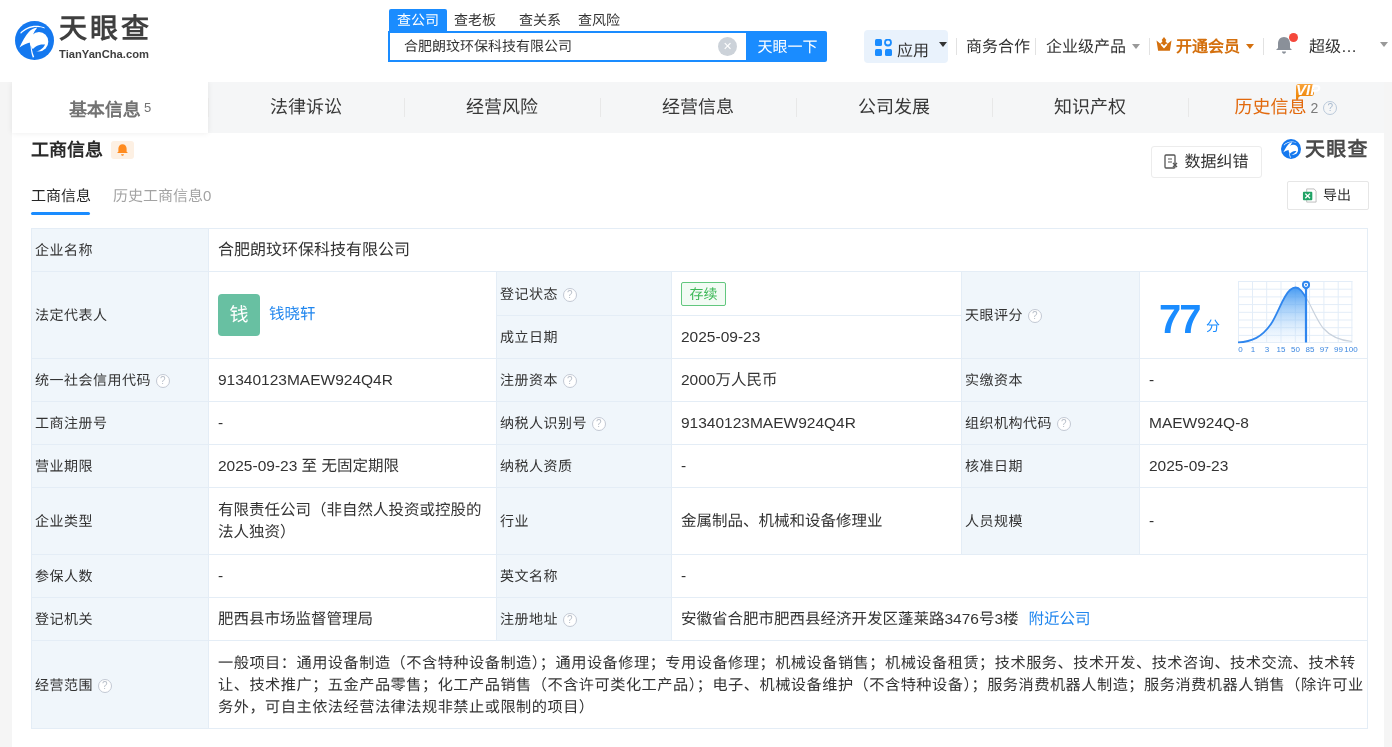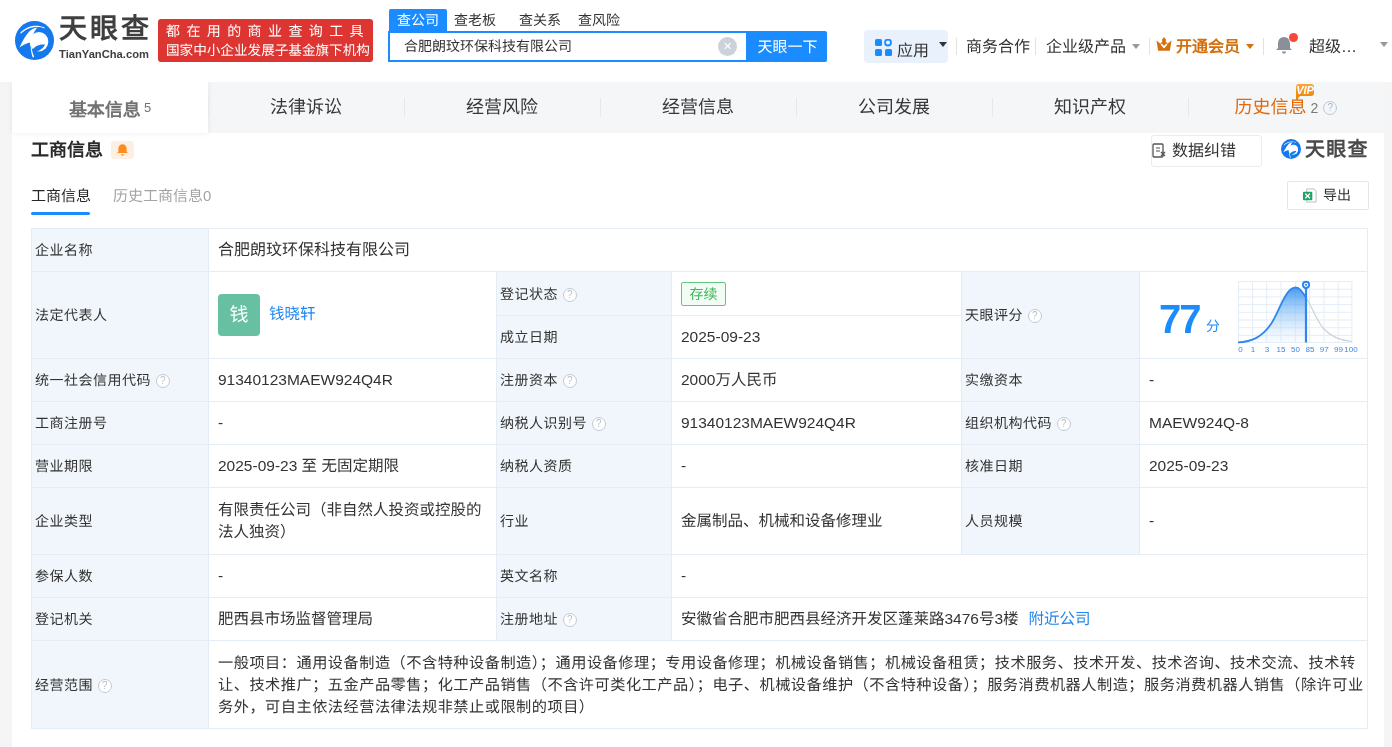--- a/index.html
+++ b/index.html
@@ -24,56 +24,52 @@
 .caret.gray{border-top-color:#999}
 .caret.orange{border-top-color:#d4700e}
 #nav{position:absolute;left:12px;top:82px;width:1372px;height:51px;background:#f5f6f7;z-index:4}
 .ntab{position:absolute;top:0;height:51px;line-height:51px;text-align:center;font-size:18px;color:#383838;width:196px}
 .ntab .sep{position:absolute;left:0;top:16px;height:19px;width:1px;background:#e8e8e8}
 #ntab-active{left:0;background:#fff;color:#737373;font-weight:bold;box-shadow:0 0 6px rgba(0,0,0,.08)}
 #ntab-active i{font-size:13px;font-weight:normal;font-style:normal;margin-left:3px;vertical-align:3.5px}
 #content{position:absolute;left:12px;top:133px;width:1372px;height:614px;background:#fff}
 #h-title{position:absolute;left:31px;top:140px;font-size:18px;font-weight:bold;color:#2a2a2a;line-height:20px}
 #h-bell{position:absolute;left:111px;top:141px;width:23px;height:18px;background:#fdf0e3;border-radius:3px;text-align:center}
-#fixbtn{position:absolute;left:1151px;top:135px;width:111px;height:32px;border:1px solid #ececec;border-radius:3px;background:#fff;font-size:16px;color:#333;line-height:30px;text-align:left}
+#fixbtn{position:absolute;left:1151px;top:146px;width:111px;height:32px;border:1px solid #ececec;border-radius:3px;background:#fff;font-size:16px;color:#333;line-height:30px;text-align:center}
 #minilogo{position:absolute;left:1281px;top:139px;height:21px;width:95px}
 #minilogo .t{position:absolute;left:24px;top:0;white-space:nowrap;font-size:20px;font-weight:bold;color:#4a4a4a;letter-spacing:1.2px;line-height:21px}
 #subtab1{position:absolute;left:31px;top:187px;font-size:15px;color:#262626;line-height:17px}
 #subtab-line{position:absolute;left:31px;top:212px;width:59px;height:3px;background:#1a8cff;border-radius:2px}
 #subtab2{position:absolute;left:113px;top:187px;font-size:15px;color:#a3a3a3;line-height:17px}
 #exportbtn{position:absolute;left:1287px;top:181px;width:82px;height:29px;border:1px solid #e6e6e6;border-radius:2px;background:#fff;font-size:14px;color:#333;line-height:27px}
 #tblwrap{position:absolute;left:31px;top:228px}
 table{border-collapse:collapse;table-layout:fixed;width:1336px}
 td{border:1px solid #e4edf6;font-size:15.5px;color:#333;padding-left:9px;vertical-align:middle;line-height:22px}
 td.l{background:#f0f6fb;font-size:14px;padding-left:3px;letter-spacing:0.5px}
 .qm{display:inline-block;width:14px;height:14px;border:1px solid #c3c9d4;border-radius:50%;color:#b8bfc9;font-size:10px;line-height:12px;text-align:center;vertical-align:middle;margin-left:5px;background:#fff}
 a{color:#2086ee;text-decoration:none}
 .tag{display:inline-block;width:45px;height:24px;border:1px solid #62c77e;background:#f2fbf4;color:#3eb858;font-size:14px;text-align:center;line-height:22px;border-radius:2px;vertical-align:middle}
 #avatar{display:inline-block;width:42px;height:42px;background:#68c0a2;color:#fff;border-radius:4px;font-size:19px;text-align:center;line-height:42px;vertical-align:middle}
 #score77{position:absolute;left:19px;top:27px;color:#1a8cff;font-size:40px;font-weight:bold;letter-spacing:-2px;line-height:40px}
 #score-fen{position:absolute;left:66px;top:43px;color:#1a8cff;font-size:14px;letter-spacing:0}
-.vipbadge{position:absolute;left:1296px;top:84px;width:18px;height:12px;background:linear-gradient(180deg,#f9a43c,#ef8a10);border-radius:3px 3px 3px 0;color:#fff;font-size:11px;font-weight:bold;font-style:italic;text-align:center;line-height:12px;z-index:6}.vipbadge:after{content:"";position:absolute;left:0;top:11px;border-left:5px solid #ef8a10;border-bottom:5px solid transparent}
+.vipbadge{position:absolute;left:1296px;top:84px;width:18px;height:12px;background:linear-gradient(180deg,#f9a43c,#ef8a10);border-radius:3px 3px 3px 0;color:#fff;font-size:15px;font-weight:bold;font-style:italic;text-align:center;line-height:12px;z-index:6}.vipbadge:after{content:"";position:absolute;left:0;top:11px;border-left:5px solid #ef8a10;border-bottom:5px solid transparent}
 </style>
 </head>
 <body>
 <div id="hdr">
   <svg class="abs" style="left:15px;top:21px" width="39" height="39" viewBox="0 0 48 48">
     <circle cx="24" cy="24" r="24" fill="#1478ef"></circle>
     <ellipse cx="29.5" cy="25.5" rx="11.5" ry="12" fill="#fff"></ellipse>
     <path d="M20.5 37 C23.5 31 30 28 37 29 C34 35.5 27 39 20.5 37 Z" fill="#1478ef"></path>
     <path d="M5.5 32.5 C9 25 13 18 17 13.5 C19.5 10.5 23.5 8.5 27.5 8 C23 13 20.8 19 20.2 26 C14.8 27 9.5 29.5 5.5 32.5 Z" fill="#fff"></path>
     <path d="M20.2 26 C20.1 32 21 38 23.6 44 L22 45.3 C19.7 39.3 18.9 32.6 19.2 26.3 Z" fill="#fff"></path>
     <path d="M6.5 14.5 C13 6.5 25.5 3.2 36 7.8 L36.8 9.1 C26 5.2 14.5 8.3 7.3 15.8 Z" fill="#fff"></path>
   </svg>
   <div id="tyclogo-txt">天眼查</div>
   <div id="tyclogo-sub">TianYanCha.com</div>
-  <div id="redbox">
-      <div class="l1">都在用的商业查询工具</div>
-      <div class="l2" style="font-size:13.6px">国家中小企业发展子基金旗下机构</div>
-    </div>
   <div class="stab" id="stab1">查公司</div>
   <div class="stab" style="left:454px">查老板</div>
   <div class="stab" style="left:519px">查关系</div>
   <div class="stab" style="left:578px">查风险</div>
   <div id="sinput">合肥朗玟环保科技有限公司</div>
   <div id="sclear">✕</div>
   <div id="sbtn">天眼一下</div>
   <div id="appbtn">
     <svg class="abs" style="left:11px;top:9px" width="17" height="17" viewBox="0 0 17 17">
       <rect x="0" y="0" width="7" height="7" rx="1.5" fill="#1a8cff"></rect>

